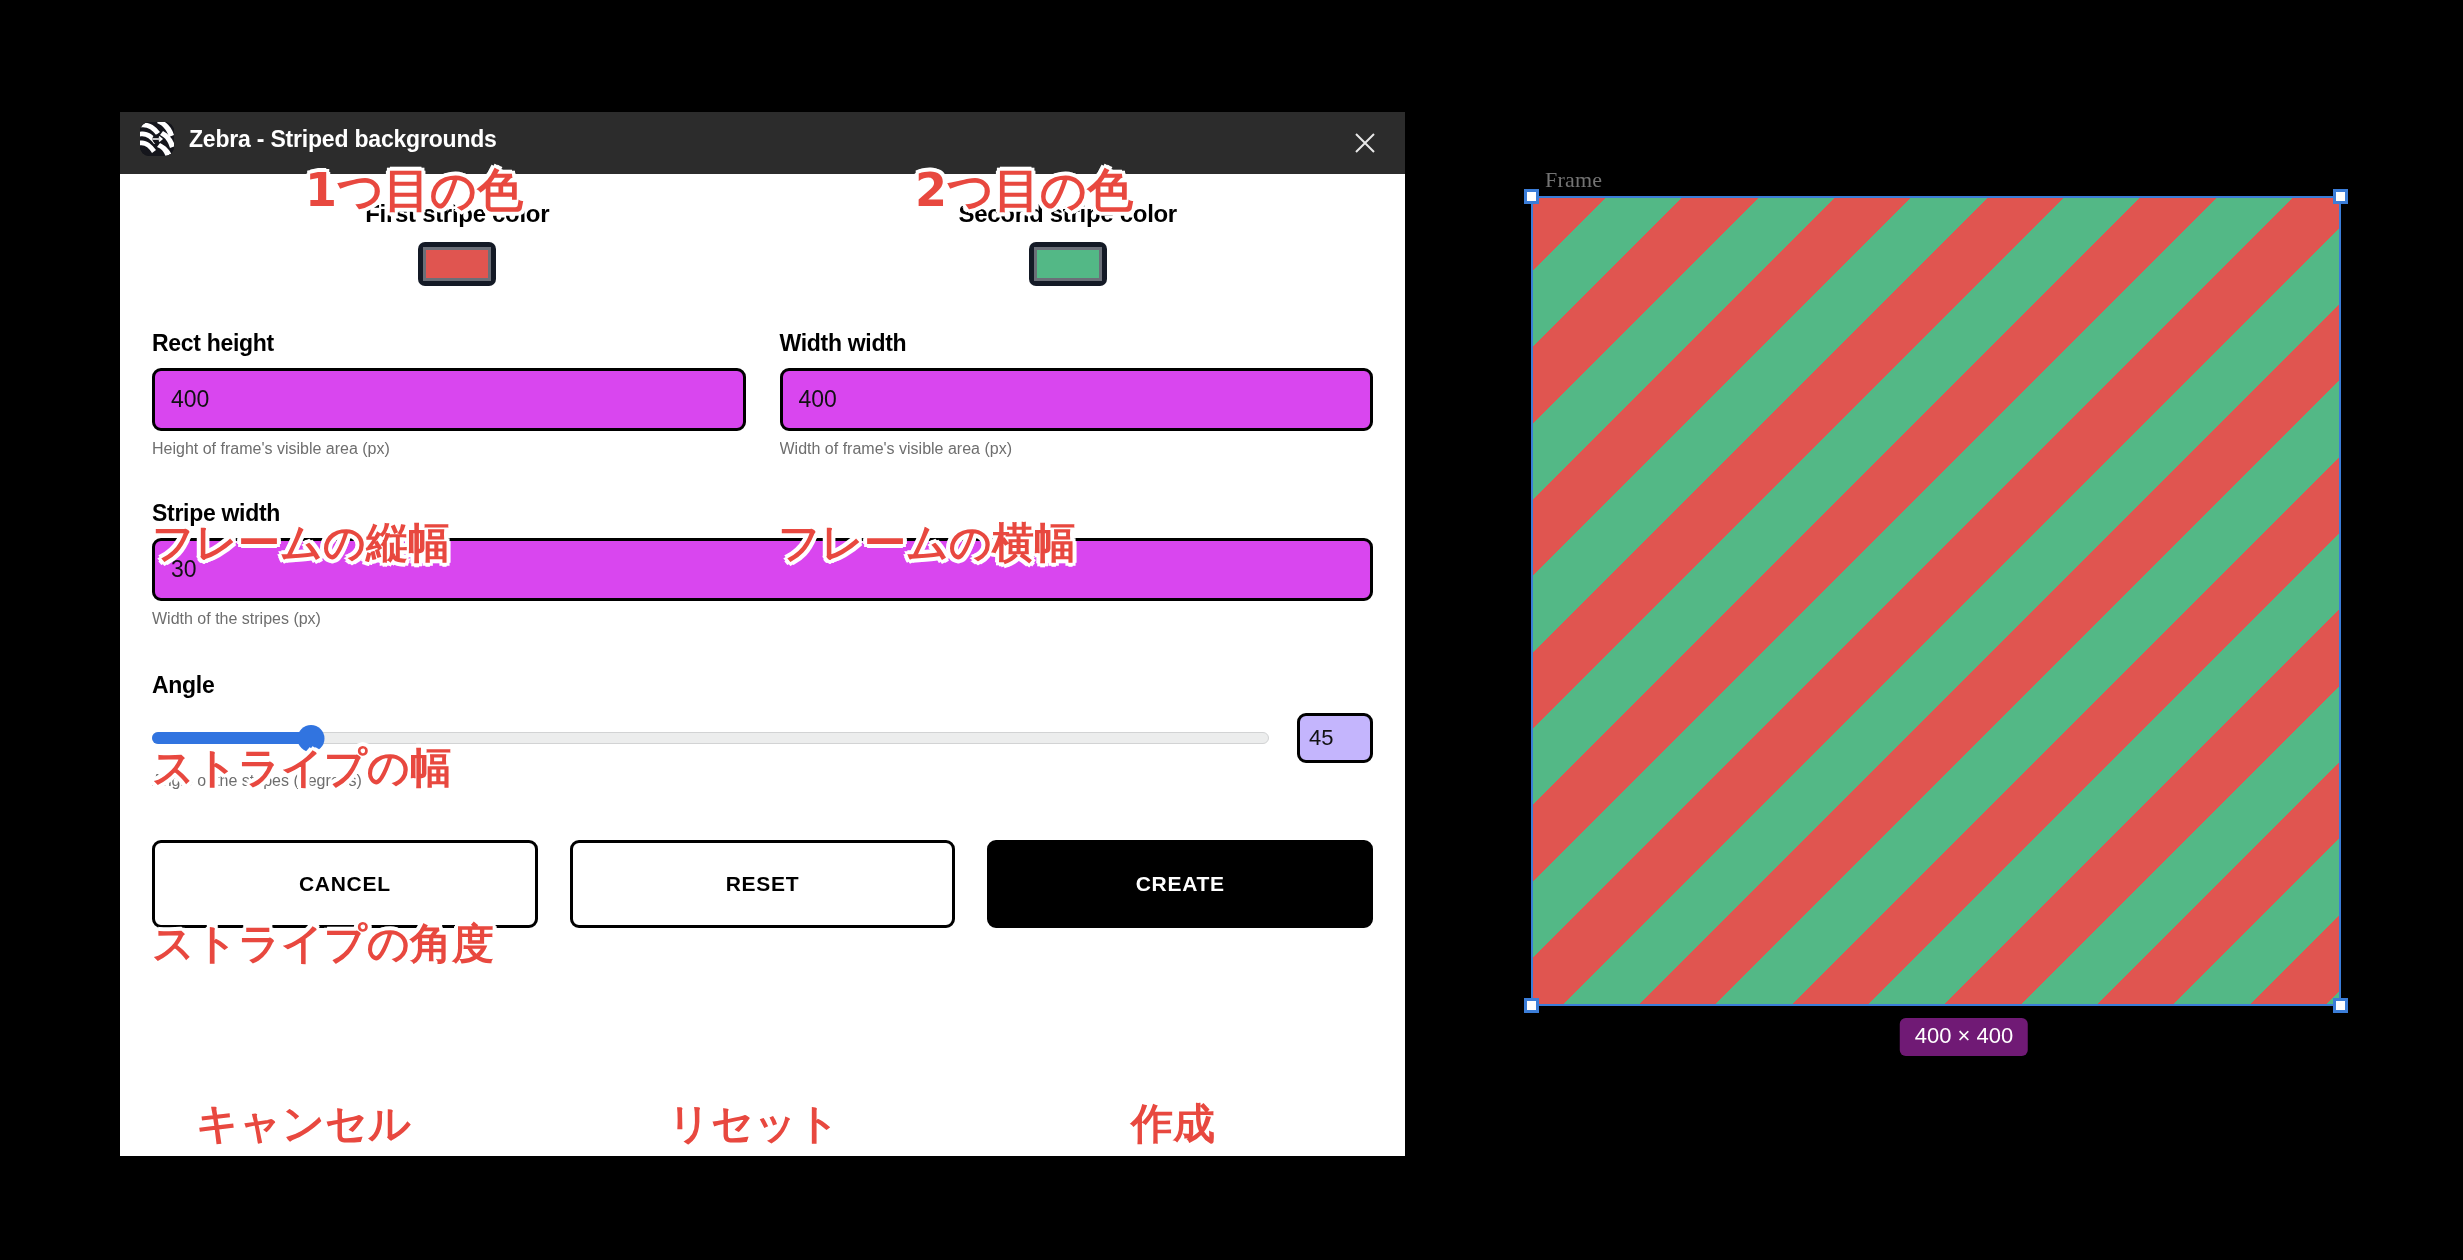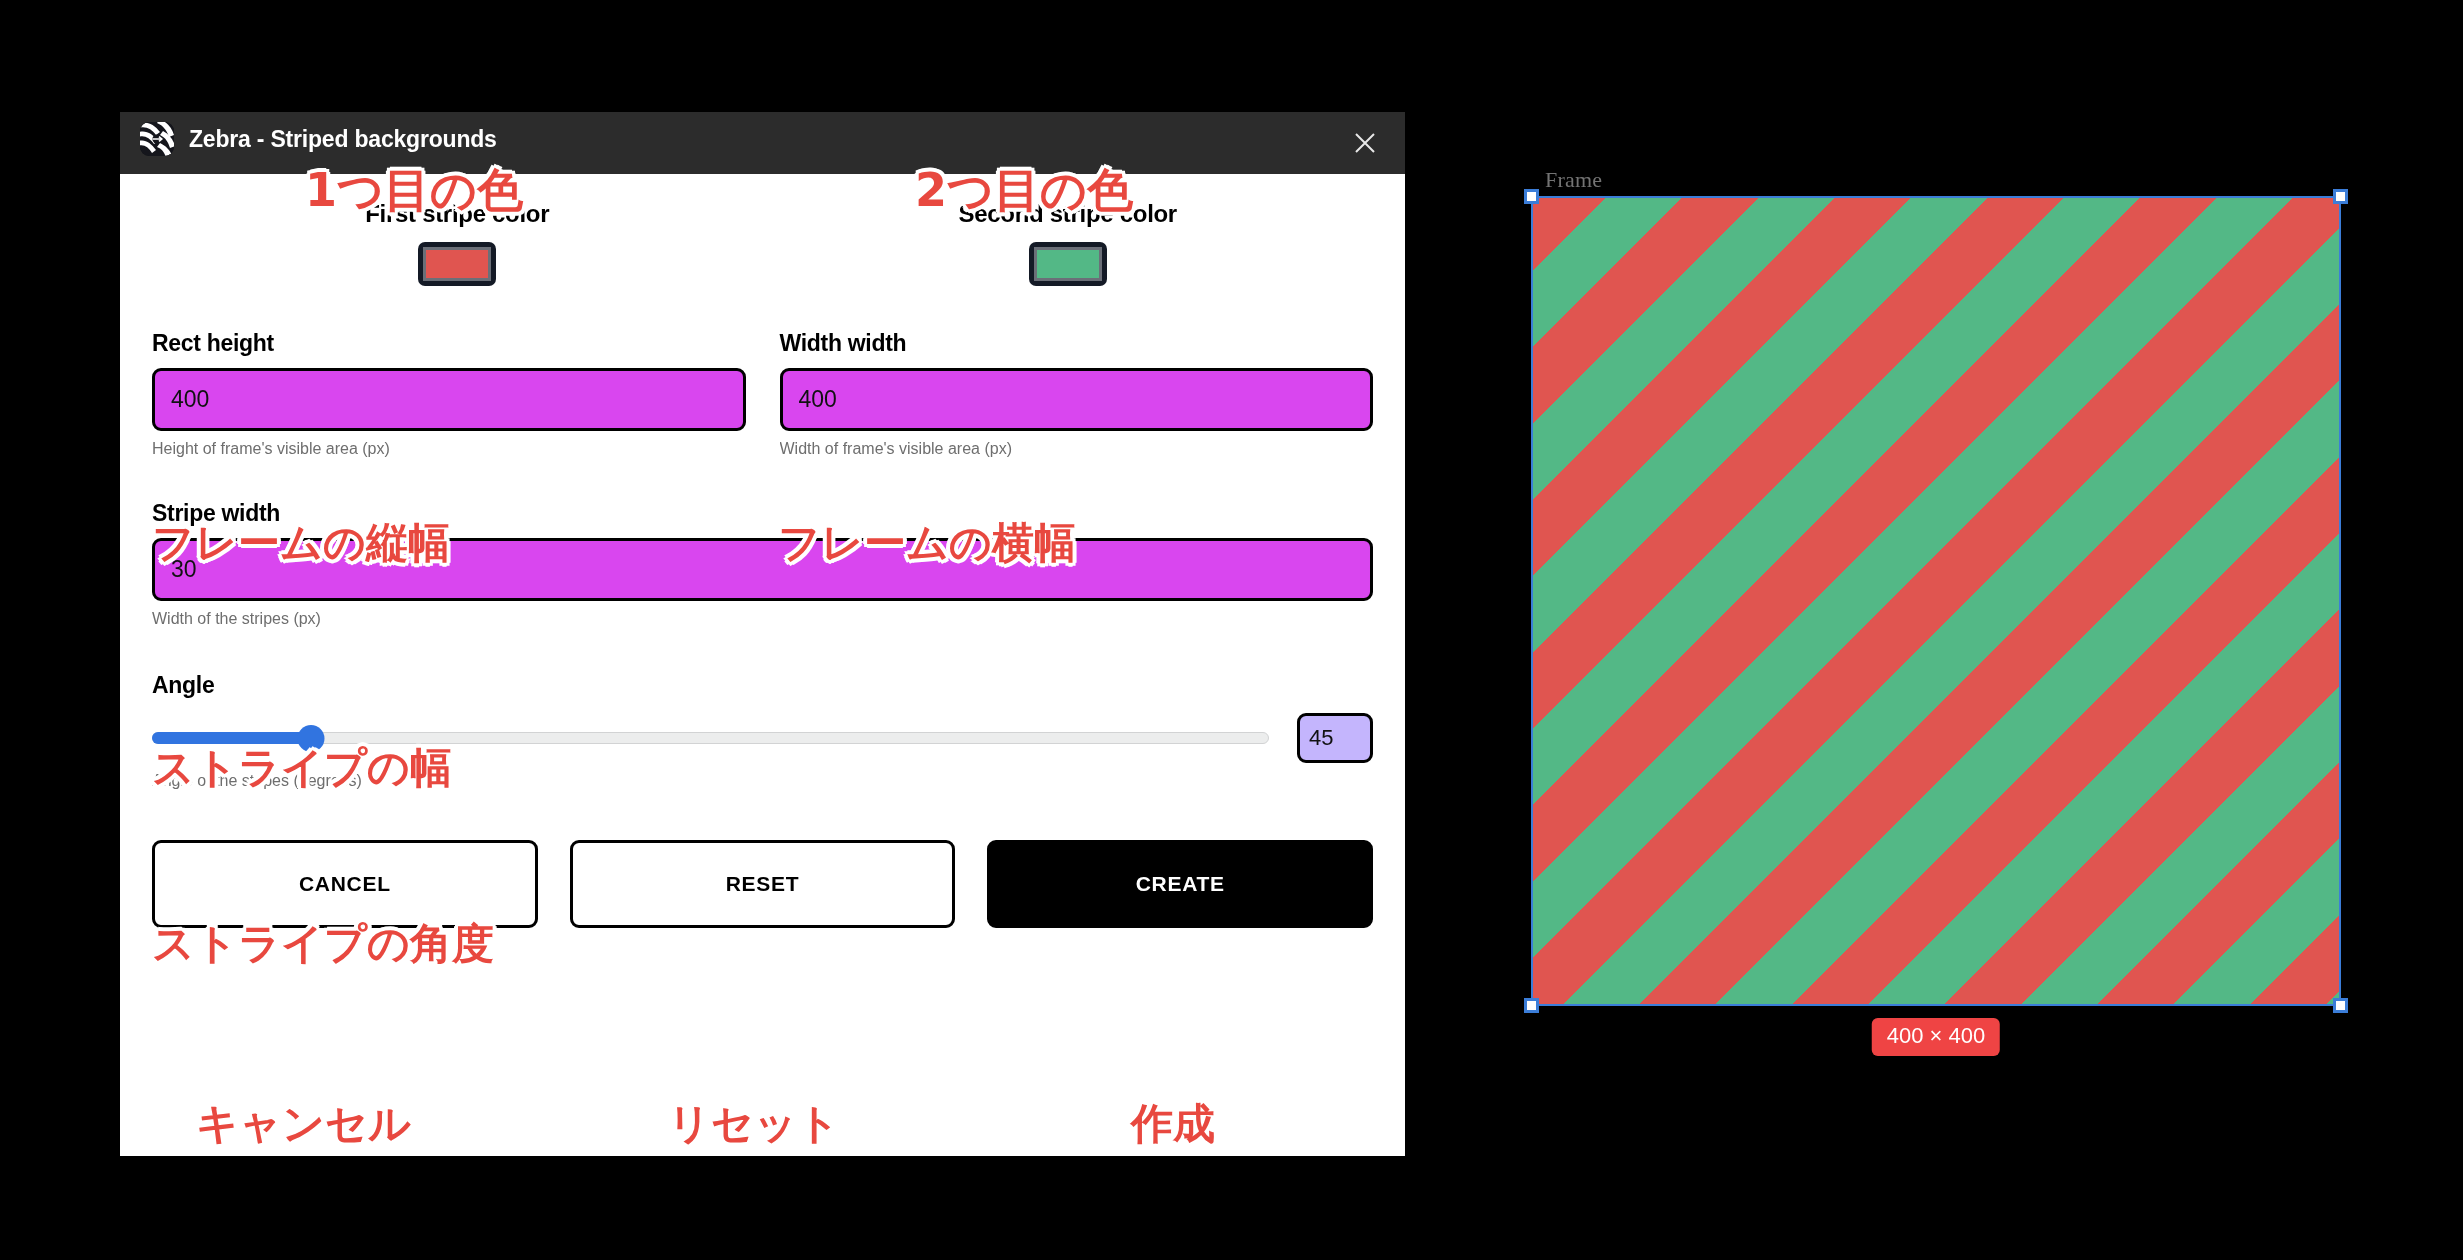--- a/index.html
+++ b/index.html
@@ -419,14 +419,14 @@
 
 <div id="canvas-preview">
   <div id="frame-name-label">Frame</div>
   <div id="stripe-rect" style="background: repeating-linear-gradient(135deg, rgb(224, 85, 80) 0px, rgb(224, 85, 80) 54px, rgb(83, 184, 134) 54px, rgb(83, 184, 134) 108px);"></div>
   <div id="frame-selection" style="border-color: rgb(59, 125, 216);">
     <div class="handle tl" style="border-color: rgb(59, 125, 216);"></div>
     <div class="handle tr" style="border-color: rgb(59, 125, 216);"></div>
     <div class="handle bl" style="border-color: rgb(59, 125, 216);"></div>
     <div class="handle br" style="border-color: rgb(59, 125, 216);"></div>
   </div>
-  <div id="size-badge" style="background: #ef4444;">400 × 400</div>
+  <div id="size-badge" style="background: #701a75; margin-left: 28px;">400 × 400</div>
 </div>
 
 </body></html>

